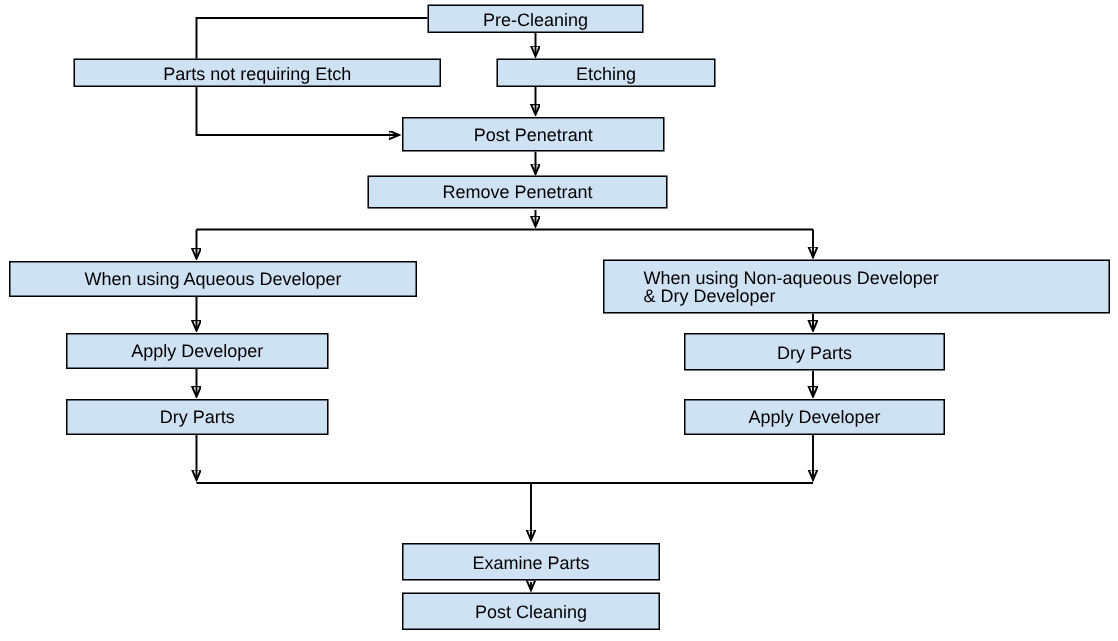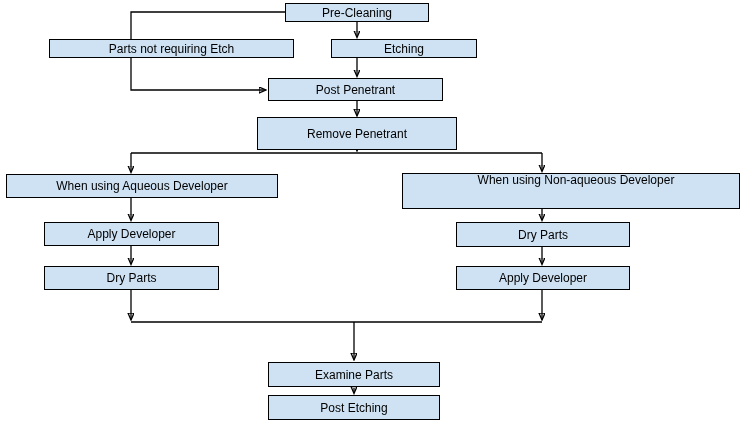--- a/index.html
+++ b/index.html
@@ -36,31 +36,32 @@
     background: var(--node-fill, #cfe2f3);
     border: 1.5px solid var(--node-border, #000000);
     display: flex;
     align-items: center;
     justify-content: center;
     font-size: 12px;
     line-height: 1;
     white-space: nowrap;
   }
   .node.two-line {
+    flex-direction: column;
     align-items: flex-start;
     justify-content: center;
-    padding-left: 10px;
+    padding-left: 26px;
     line-height: 1.03;
   }
   
   .n-pre        { left: 285px; top: 3px;   width: 144px; height: 19px; }
   .n-parts      { left: 9px;   top: 39px;  width: 245px; height: 19px; margin-left: 40px; }
   .n-etch       { left: 283px; top: 39px;  width: 146px; height: 19px; margin-left: 48px; }
   .n-applypen   { left: 268px; top: 78px;  width: 175px; height: 23px; }
-  .n-removepen  { left: 257px; top: 117px; width: 200px; height: 33px; }
+  .n-removepen  { left: 245px; top: 117px; width: 200px; height: 22px; }
   .n-whenaq     { left: 6px;   top: 174px; width: 272px; height: 24px; }
   .n-whennonaq  { left: 402px; top: 173px; width: 338px; height: 36px; }
   .n-applydev-l { left: 44px;  top: 222px; width: 175px; height: 24px; }
   .n-dry-l      { left: 44px;  top: 266px; width: 175px; height: 24px; }
   .n-dry-r      { left: 456px; top: 222px; width: 174px; height: 25px; }
   .n-applydev-r { left: 456px; top: 266px; width: 174px; height: 24px; }
   .n-examine    { left: 268px; top: 362px; width: 172px; height: 25px; }
   .n-post       { left: 268px; top: 395px; width: 172px; height: 25px; }
 </style>
 </head>
@@ -104,27 +105,28 @@
   <div class="node n-etch">Etching</div>
 
   <div class="node n-applypen">Post Penetrant</div>
 
   <div class="node n-removepen">Remove Penetrant</div>
 
   <div class="node n-whenaq">When using Aqueous Developer</div>
 
   <div class="node n-whennonaq two-line">
     <span>When using Non-aqueous Developer</span>
+    <span>&amp; Dry Developer</span>
   </div>
 
   <div class="node n-applydev-l">Apply Developer</div>
 
   <div class="node n-dry-l">Dry Parts</div>
 
   <div class="node n-dry-r">Dry Parts</div>
 
   <div class="node n-applydev-r">Apply Developer</div>
 
   <div class="node n-examine">Examine Parts</div>
 
-  <div class="node n-post">Post Etching</div>
+  <div class="node n-post">Post Cleaning</div>
 
 </div>
 
 </body></html>

